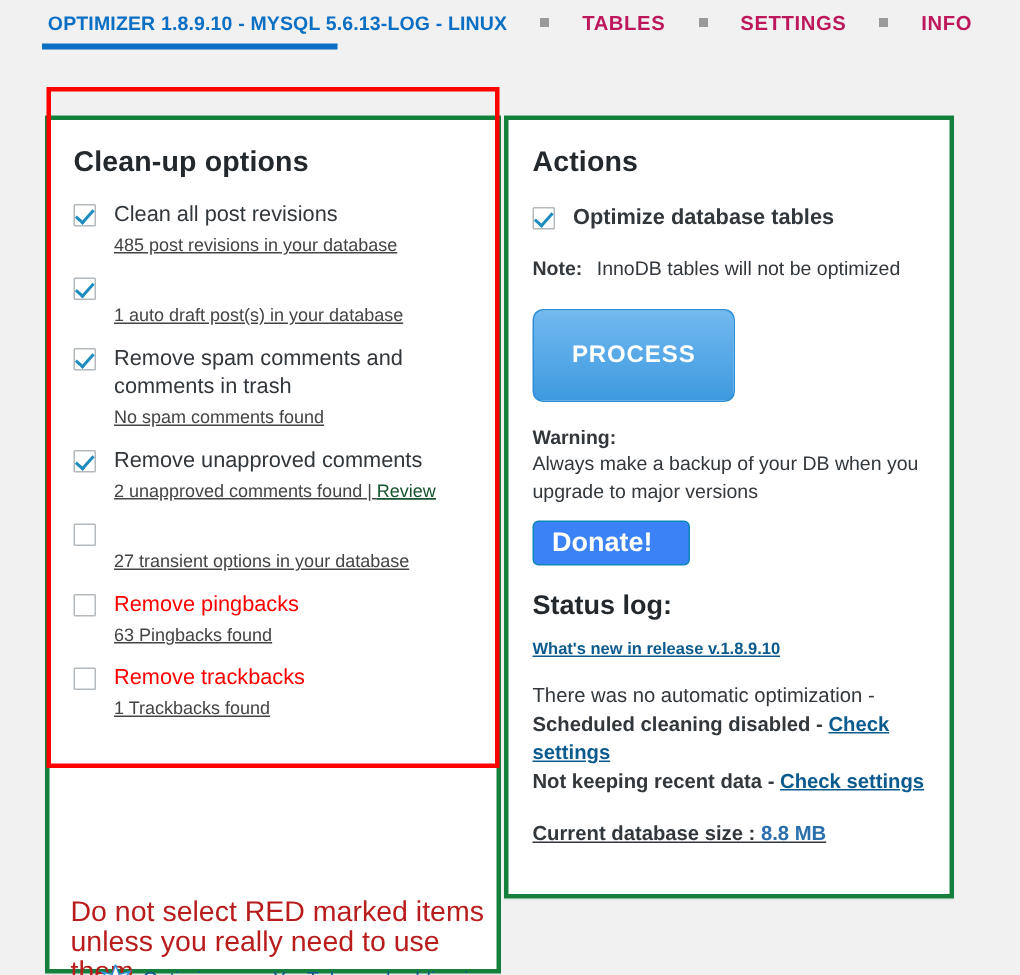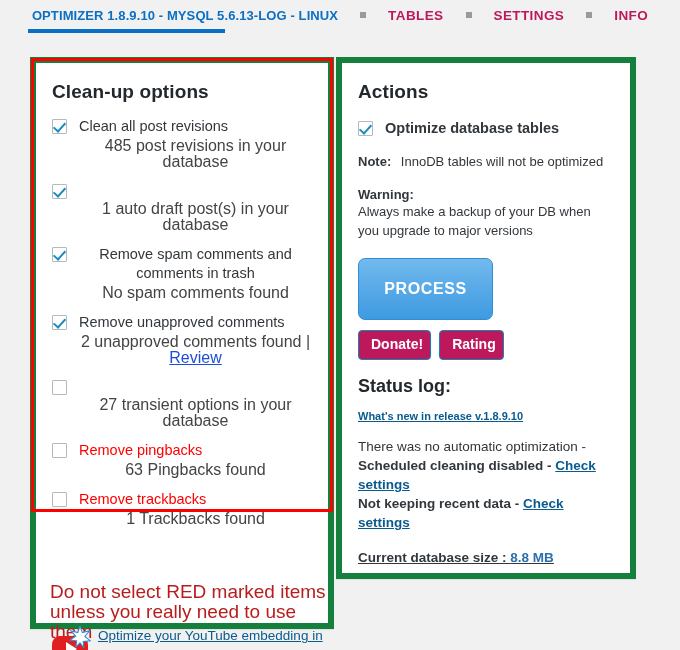--- a/index.html
+++ b/index.html
@@ -55,23 +55,24 @@
     top: 29px;
     width: 197px;
     height: 4px;
     background: #0b6fc4;
   }
 
   
   .card {
     position: absolute;
     background: #ffffff;
-    border: 6px solid #15803d;
+    border: 3px solid #15803d;
     box-shadow: 0 1px 1px rgba(0,0,0,0.06);
     box-sizing: border-box;
+    margin-top: 20px;
   }
   #left-card {
     left: 30px;
     top: 57px;
     width: 304px;
     height: 572px;
   }
   #right-card {
     left: 336px;
     top: 57px;
@@ -97,21 +98,20 @@
     font-weight: bold;
     color: #23282d;
     letter-spacing: 0.1px;
   }
 
   
   .opt-list { padding: 0; margin: 0; }
   .opt {
     position: relative;
     margin-bottom: 12px;
-    text-align: center;
   }
   .opt-head {
     display: flex;
     align-items: flex-start;
   }
   .cbox {
     width: 15px;
     height: 15px;
     border: 1px solid #b4b9be;
     background: #fff;
@@ -133,27 +133,28 @@
     transform: rotate(42deg);
   }
   .opt-label {
     margin-left: 12px;
     font-size: 14.5px;
     line-height: 19px;
     color: #32373c;
   }
   .opt-label.danger { color: #ff0000; }
   .opt-sub {
-    font-size: 16px;
+    font-size: 12px;
     color: #444;
     margin: 2px 0 0 27px;
     line-height: 16px;
+    text-decoration: underline;
   }
   .opt-sub a {
-    color: #1d4ed8;
+    color: #14532d;
     text-decoration: underline;
   }
 
   
   #red-note {
     position: absolute;
     left: 14px;
     top: 519px;
     width: 276px;
     font-size: 19px;
@@ -236,27 +237,27 @@
     justify-content: center;
     box-sizing: border-box;
     cursor: pointer;
   }
   #smallbtns {
     margin-top: 10px;
     display: flex;
     gap: 8px;
   }
   .sm-btn {
-    background: #be185d;
+    background: #3b82f6;
     color: #ffffff;
     border: 1px solid #0c87b7;
     border-radius: 4px;
-    font-size: 14px;
-    font-weight: bold;
-    padding: 6px 7px 7px 12px;
+    font-size: 18px;
+    font-weight: bold;
+    padding: 6px 24px 7px 12px;
     cursor: pointer;
     line-height: 15px;
   }
   #status-title {
     margin-top: 16px;
     font-size: 18px;
     font-weight: bold;
     color: #23282d;
   }
   #whatsnew {
@@ -378,30 +379,29 @@
         <span class="cbox checked"></span>
         <span class="opt-label" style="font-weight:bold;">Optimize database tables</span>
       </div>
     </div>
 
     <div class="note-line">
       <b>Note:</b>
       <span style="margin-left:6px;">InnoDB tables will not be optimized</span>
     </div>
 
+    <div id="process-btn">PROCESS</div>
+
     <div style="margin-top:16px;">
       <div class="warn-title">Warning:</div>
       <div class="warn-body">Always make a backup of your DB when you upgrade to major versions</div>
     </div>
 
-    <div id="process-btn">PROCESS</div>
-
     <div id="smallbtns">
       <div class="sm-btn">Donate!</div>
-      <div class="sm-btn">Rating</div>
     </div>
 
     <div id="status-title">Status log:</div>
 
     <a id="whatsnew" href="#">What's new in release v.1.8.9.10</a>
 
     <div id="log-block">
       <span>There was no automatic optimization -</span><br>
       <b>Scheduled cleaning disabled - </b><a href="#">Check settings</a><br>
       <b>Not keeping recent data - </b><a href="#">Check settings</a>

